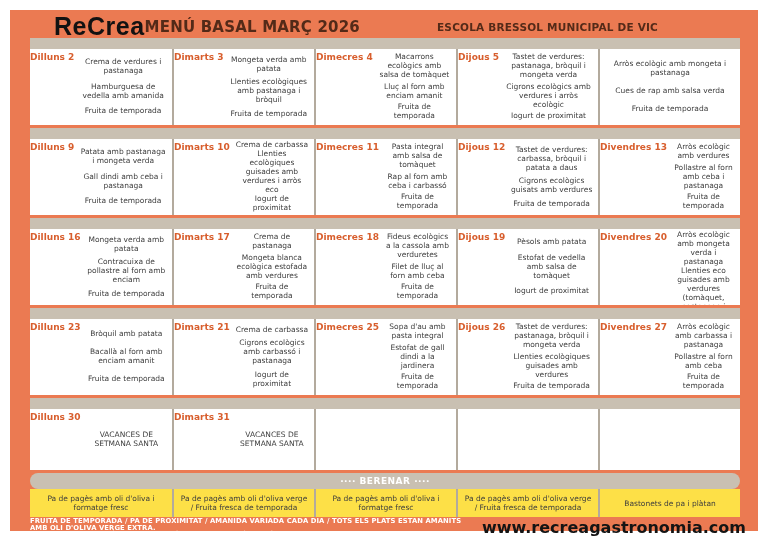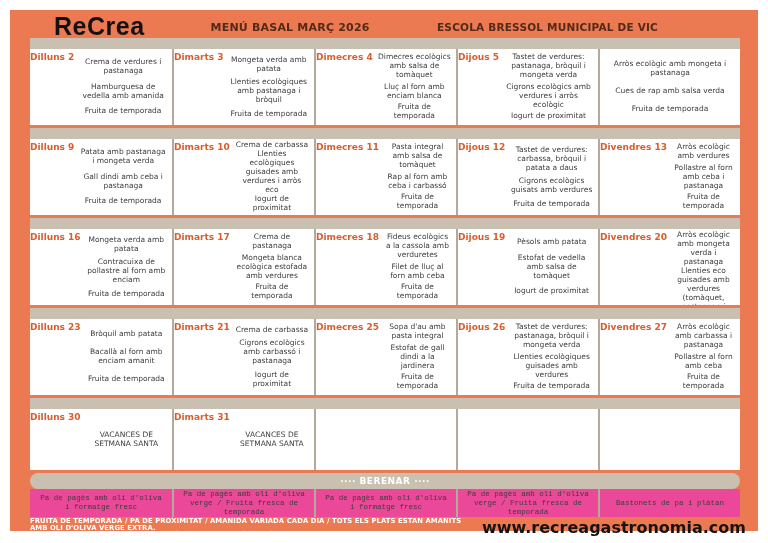--- a/index.html
+++ b/index.html
@@ -9,21 +9,21 @@
     background:#EB7A52;
   }
   
   .header { height:28px; display:flex; align-items:center; }
   .logo {
     margin-left:44px; font-family:"Liberation Sans", sans-serif;
     font-size:25px; font-weight:800; color:#121212; letter-spacing:0.5px;
     line-height:28px; padding-top:4px;
   }
   .menu-title {
-    margin-left:66px; font-size:11px; font-weight:bold; color:#5329166;
+    font-size:15px; font-weight:bold; color:#5329166;
     color:#532a18; letter-spacing:0.2px; padding-top:6px;
   }
   .school-title {
     margin-left:auto; margin-right:100px; font-size:10.5px; font-weight:bold;
     color:#532a18; letter-spacing:0.2px; padding-top:6px;
   }
   
   .grid { margin:0 18px 0 20px; }
   .taupe-band { height:11px; background:#C9C0B2; }
   .week-cells {
@@ -44,21 +44,21 @@
   .menu-item {
     text-align:center; font-size:7.5px; color:#3d3d3d; line-height:1.2;
   }
   
   .berenar-band {
     height:16px; background:#C9C0B2; display:flex; align-items:center; justify-content:center;border-radius:8px;
   }
   .berenar-title { color:#ffffff; font-weight:bold; font-size:9px; letter-spacing:0.5px; }
   .berenar-cells {
     display:grid; grid-template-columns:repeat(5,1fr);
-    background:#ec4899; height:28px;font-family:Liberation Mono, monospace;
+    background:#fde047; height:28px;
   }
   .berenar-cell {
     display:flex; align-items:center; justify-content:center; text-align:center;
     font-size:7.5px; color:#3d3d3d; line-height:1.2; padding:0 6px;
   }
   .berenar-cell + .berenar-cell { border-left:2px solid #B3AA9D; }
   
   .footer { display:flex; align-items:flex-start; padding:1px 12px 0 20px; height:14px; }
   .footer-notes { flex:1; }
   .footer-note {
@@ -97,22 +97,22 @@
               <div class="day-title">Dimarts 3</div>
               <div class="day-items">
                 <div class="menu-item">Mongeta verda amb patata</div>
                 <div class="menu-item">Llenties ecològiques amb pastanaga i bròquil</div>
                 <div class="menu-item">Fruita de temporada</div>
               </div>
             </div>
             <div class="day-cell">
               <div class="day-title">Dimecres 4</div>
               <div class="day-items">
-                <div class="menu-item">Dimecres ecològics amb salsa de tomàquet</div>
-                <div class="menu-item">Lluç al forn amb enciam blanca</div>
+                <div class="menu-item">Macarrons ecològics amb salsa de tomàquet</div>
+                <div class="menu-item">Lluç al forn amb enciam amanit</div>
                 <div class="menu-item">Fruita de temporada</div>
               </div>
             </div>
             <div class="day-cell">
               <div class="day-title">Dijous 5</div>
               <div class="day-items">
                 <div class="menu-item">Tastet de verdures: pastanaga, bròquil i mongeta verda</div>
                 <div class="menu-item">Cigrons ecològics amb verdures i arròs ecològic</div>
                 <div class="menu-item">Iogurt de proximitat</div>
               </div>

